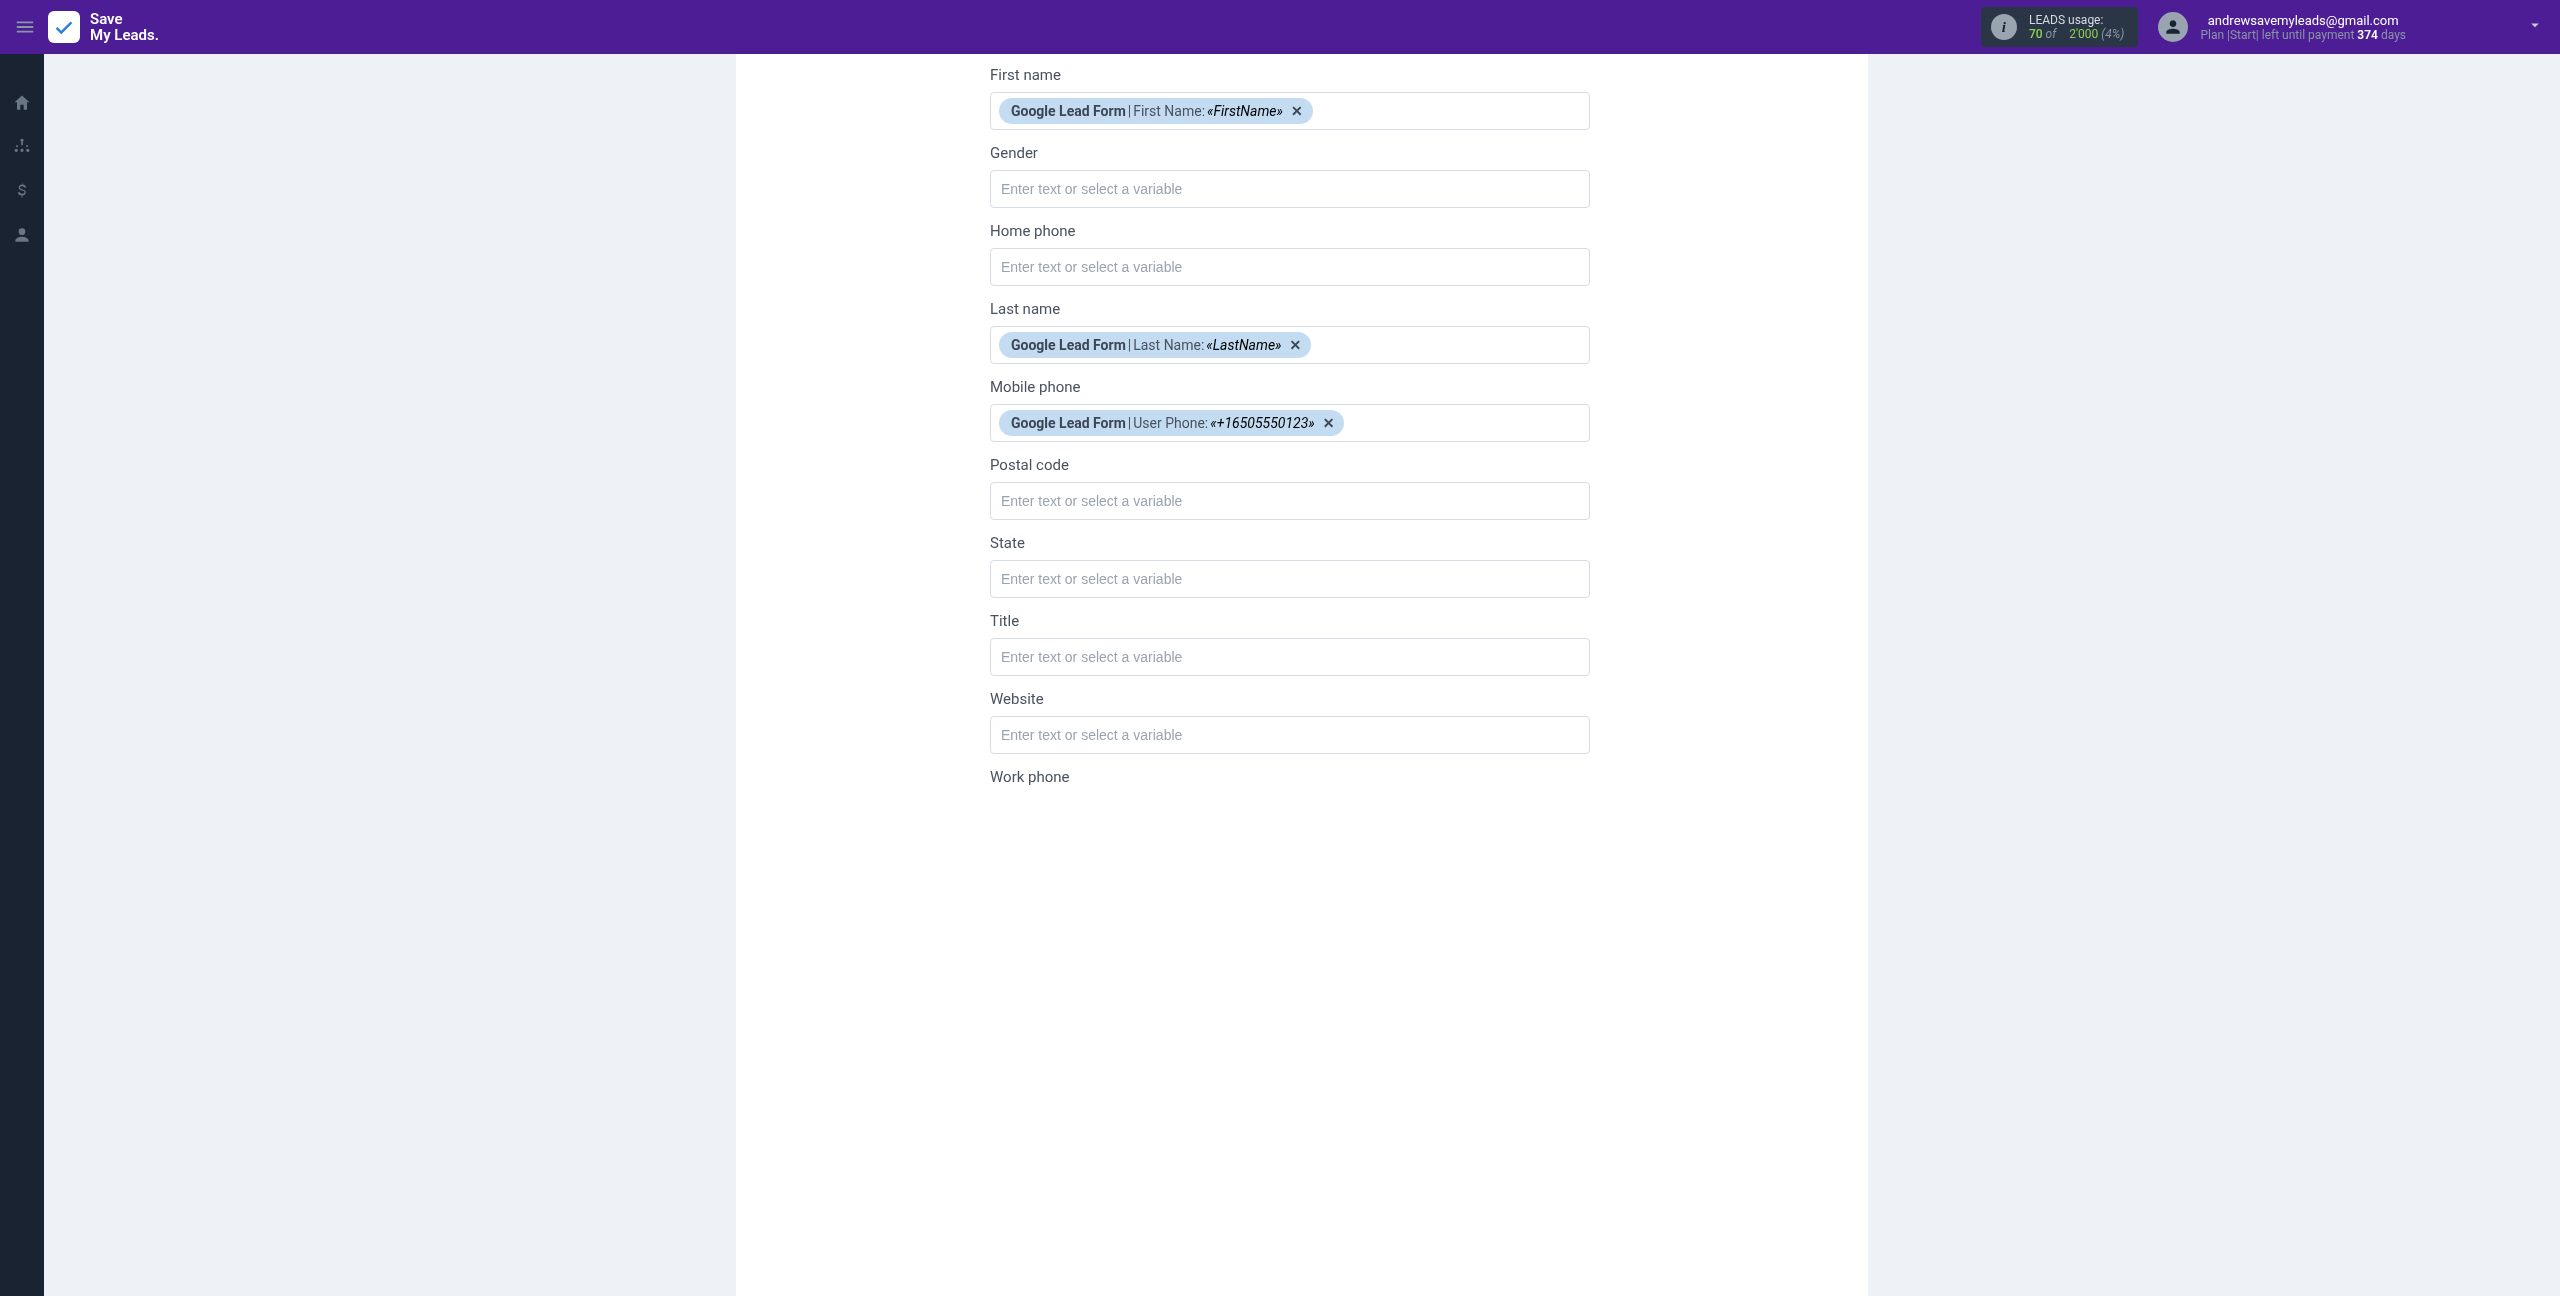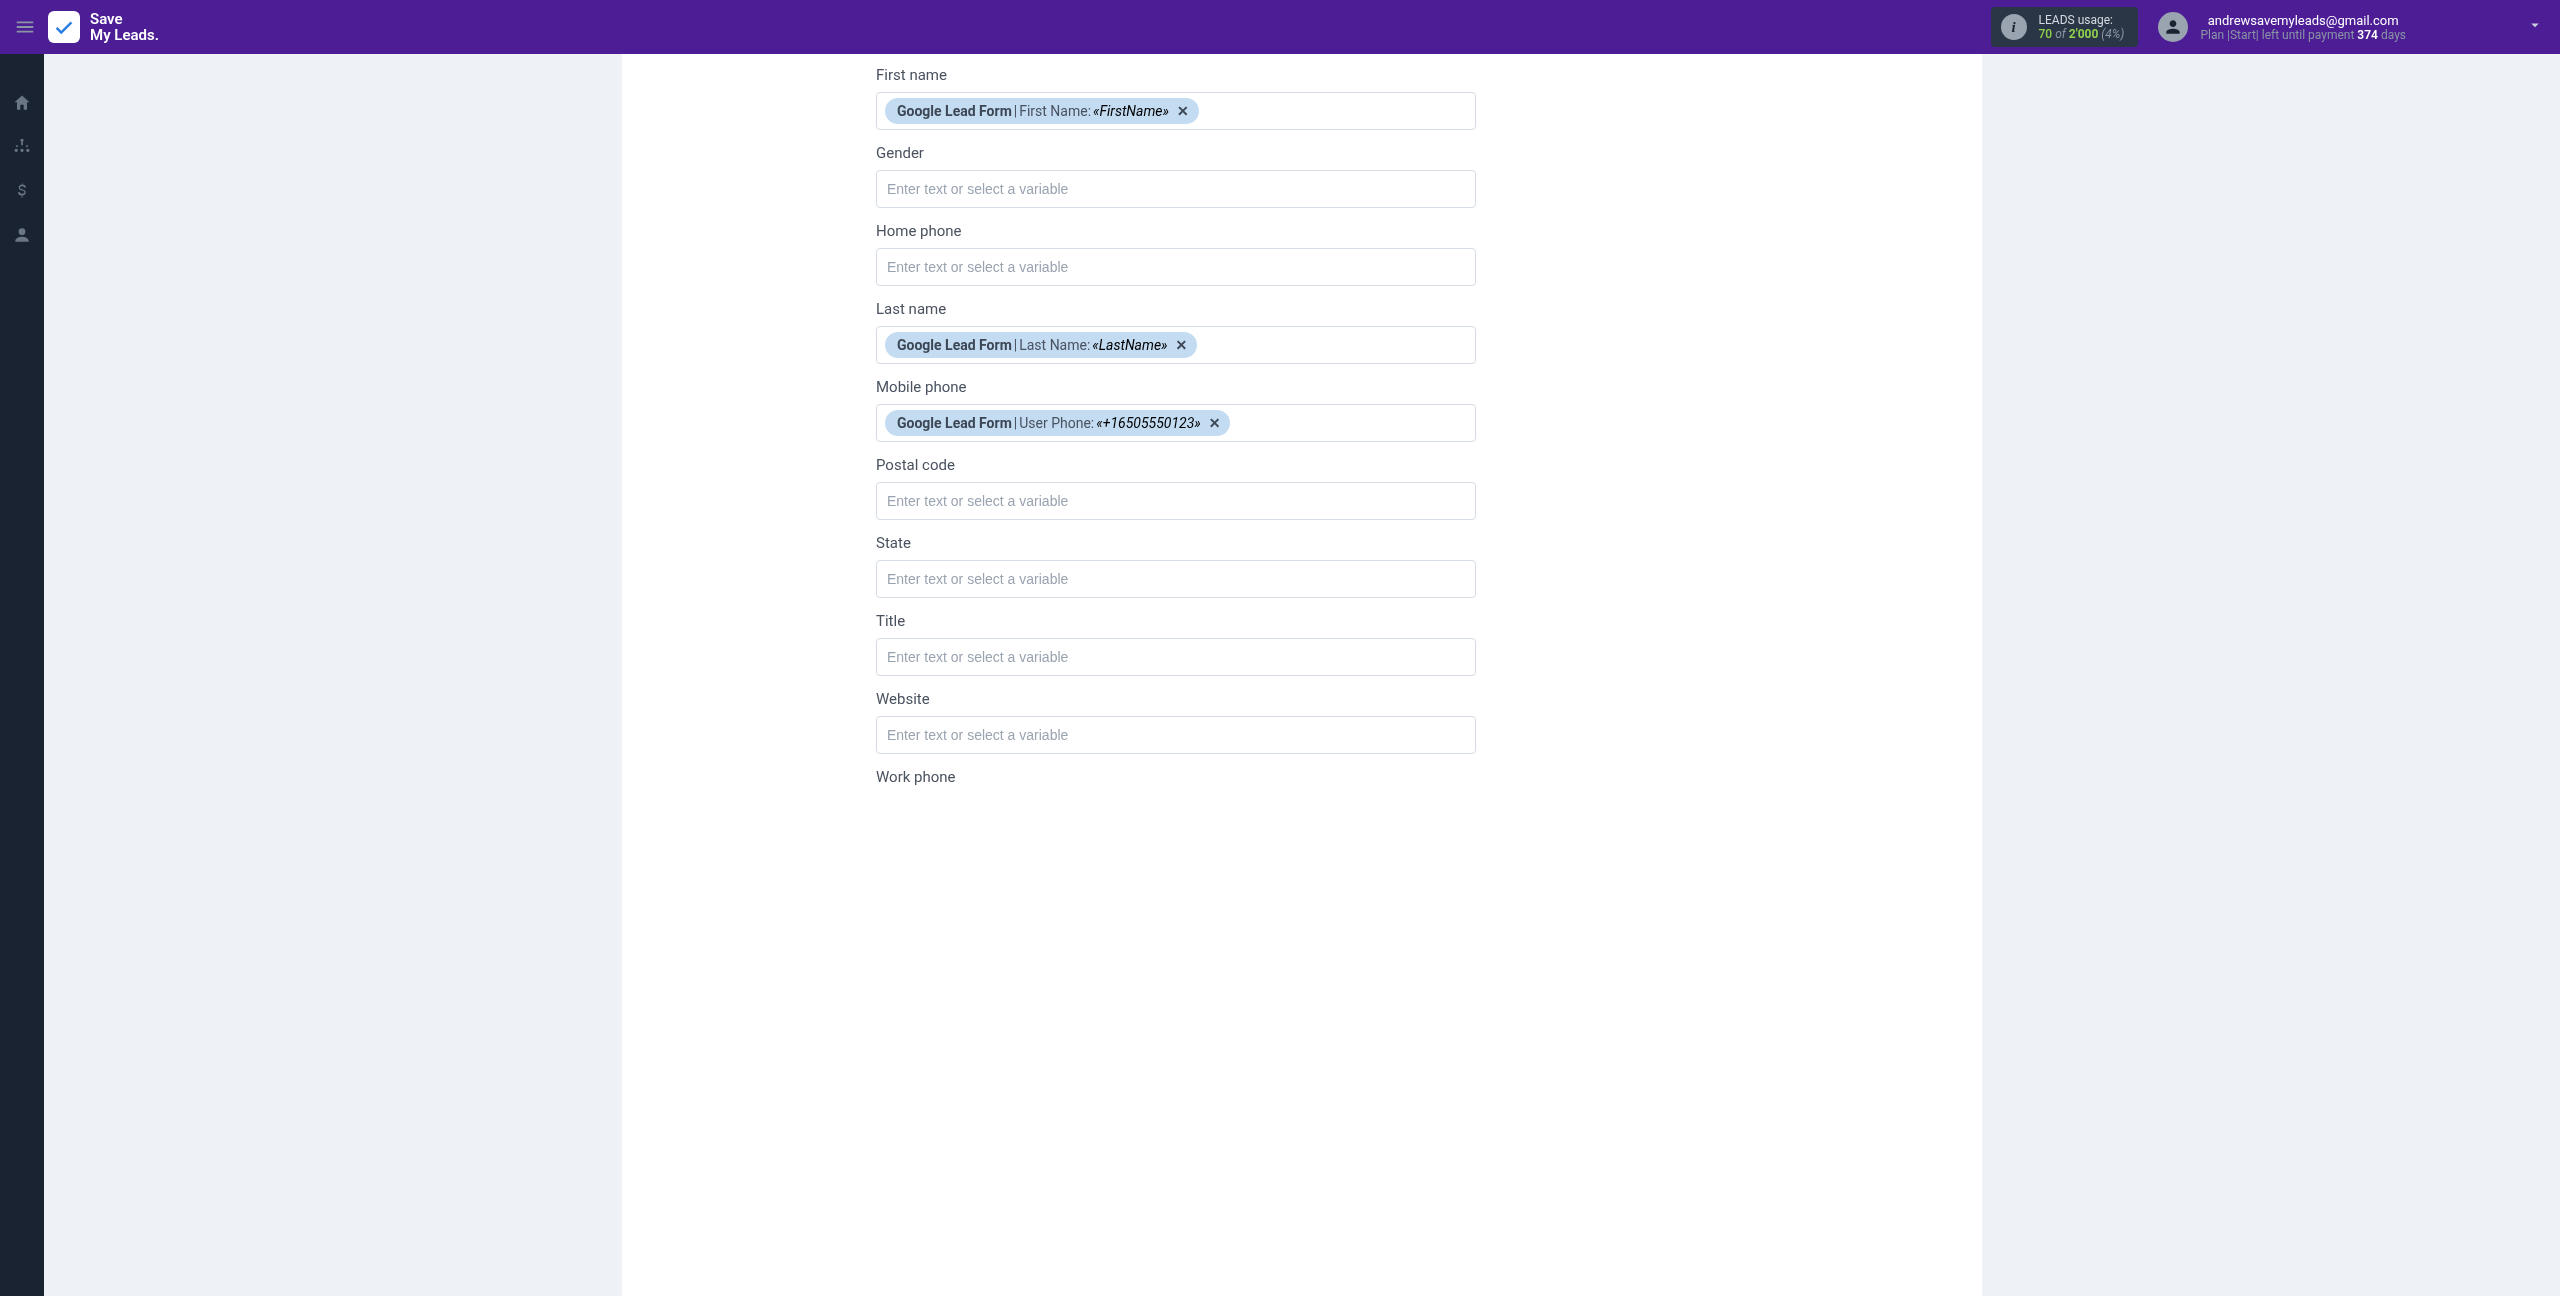--- a/index.html
+++ b/index.html
@@ -60,21 +60,21 @@
       color: #1a2332;
       display: flex; align-items: center; justify-content: center;
       font-family: Georgia, serif;
       font-style: italic;
       font-weight: bold;
       font-size: 15px;
     }
     .leads-text { font-size: 12px; color: #d5dae2; }
     .leads-num-used { color: #8fd14f; font-weight: 500; }
     .leads-of { font-style: italic; color: #8a95a5; }
-    .leads-total { color: #8fd14f; font-weight: 700; }
+    .leads-total { color: #8fd14f; font-weight: 400; margin-left: 10px; }
     .leads-pct { color: #8a95a5; font-style: italic; }
     .user-block {
       display: flex; align-items: center; gap: 12px;
     }
     .avatar-circle {
       width: 30px; height: 30px;
       border-radius: 50%;
       background: #9aa3b0;
       display: flex; align-items: center; justify-content: center;
     }
@@ -109,21 +109,21 @@
     .side-item svg { width: 20px; height: 20px; }
 
     
     .main-wrap {
       margin-left: 44px;
       padding: 0;
     }
     .content-panel {
       background: #fff;
       margin: 0 auto;
-      width: 1360px;
+      width: 1132px;
       max-width: calc(100% - 0px);
       min-height: calc(100vh - 54px);
       padding: 12px 0 24px 0;
     }
     .form-inner {
       width: 600px;
       margin: 0 0 0 254px;
     }
     .field-group { margin-bottom: 14px; }
     .field-label {

